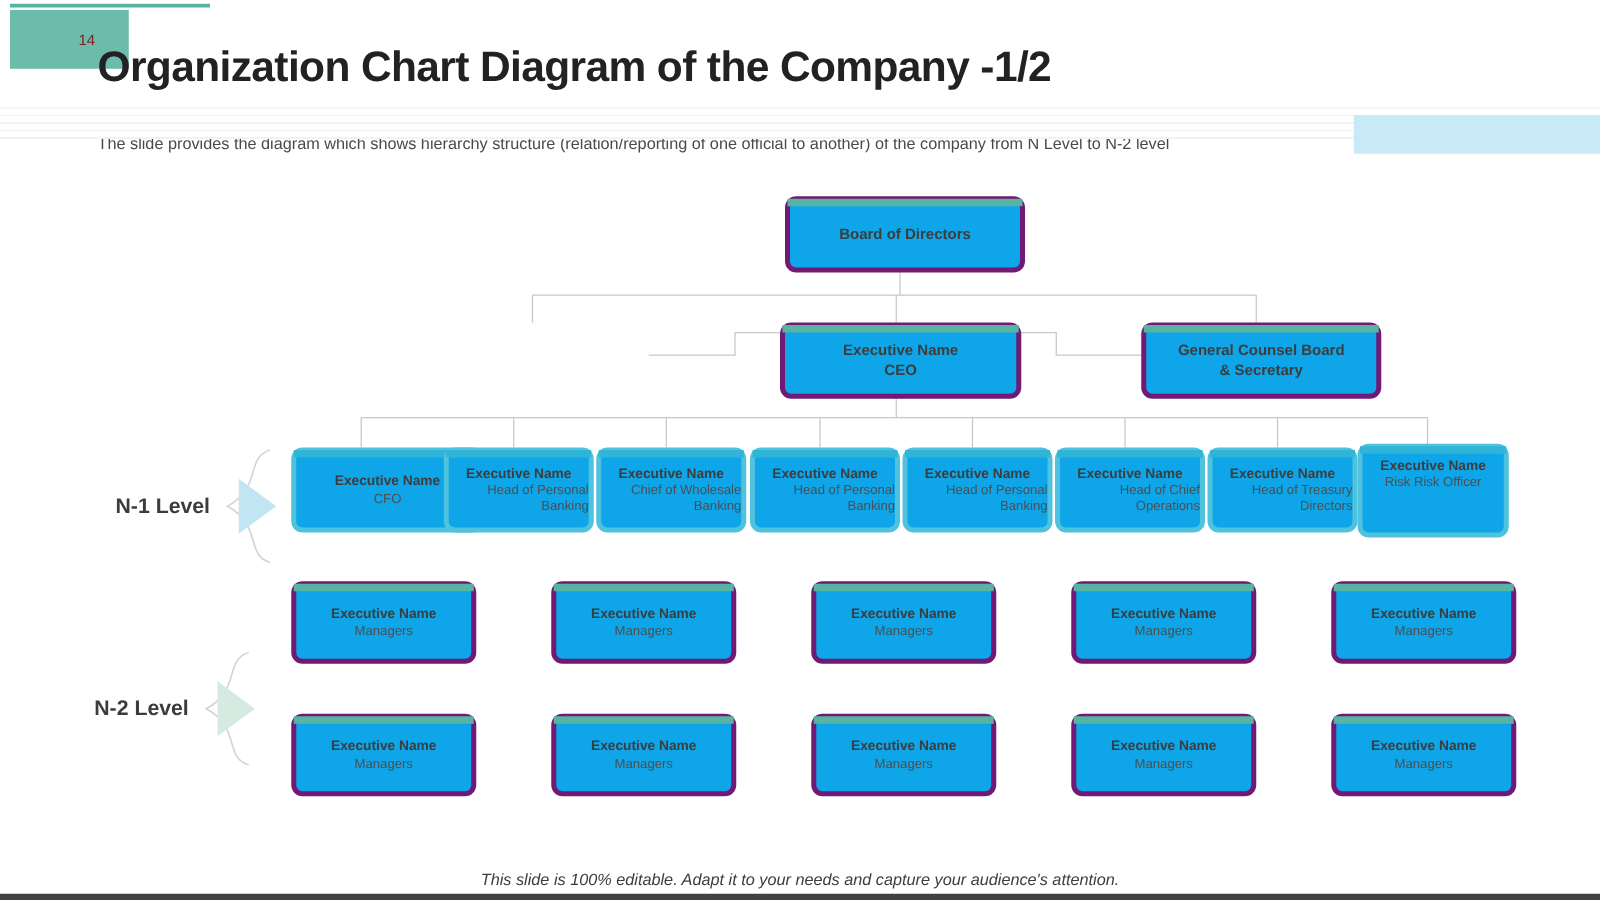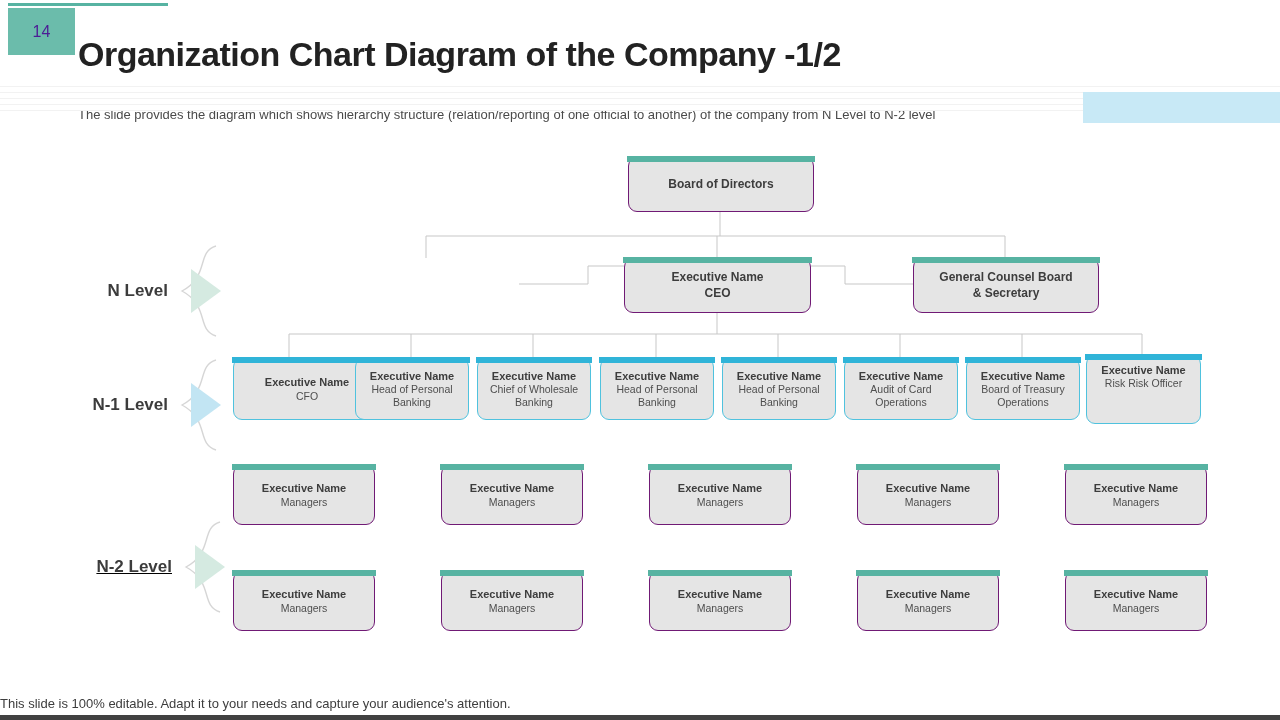--- a/index.html
+++ b/index.html
@@ -1,52 +1,52 @@
 <!DOCTYPE html>
 <html><head>
 <meta charset="utf-8">
 <style>
   html,body{margin:0;padding:0;background:#ffffff;font-family:"Liberation Sans",sans-serif;}
   .slide{position:relative;width:1280px;height:720px;background:#ffffff;overflow:hidden;}
 
   
   .accent-line{position:absolute;left:8px;top:3px;width:160px;height:3px;background:#57b3a2;}
   .slide-num{position:absolute;left:8px;top:8px;width:67px;height:47px;background:#6bbcab;
-             color:#4c1d95;font-size:16px;display:flex;align-items:center;justify-content:center;}
+             color:#7f1d1d;font-size:12px;display:flex;align-items:center;justify-content:center;padding-left:28px;}
   .title{position:absolute;left:78px;top:10px;width:1000px;font-size:34px;font-weight:bold;
          color:#222222;letter-spacing:-0.5px;white-space:nowrap;margin-top:25px;}
   .subtitle{position:absolute;left:78px;top:63px;width:980px;font-size:13px;color:#4a4a4a;margin-top:44px;}
   .stripes{position:absolute;left:0;top:86px;width:1280px;height:28px;
            background:repeating-linear-gradient(to bottom,#f2f2f2 0 1px,transparent 1px 6px);}
   .blue-box{position:absolute;left:1083px;top:92px;width:197px;height:31px;background:#c8e9f6;}
 
   
   .connectors{position:absolute;left:0;top:0;width:1280px;height:720px;pointer-events:none;}
   .connectors path{stroke:#c7c7c7;stroke-width:1;fill:none;}
 
   
-  .node{position:absolute;background:#e5e5e5;border:1px solid #701a75;border-radius:9px;
+  .node{position:absolute;background:#0ea5e9;border:4px solid #701a75;border-radius:9px;
         display:flex;flex-direction:column;align-items:center;justify-content:center;
-        text-align:center;font-size:12px;font-weight:bold;color:#3d3d3d;line-height:1.3;}
+        text-align:right;font-size:12px;font-weight:bold;color:#3d3d3d;line-height:1.3;}
   .node .bar{position:absolute;top:-2px;left:-2px;right:-2px;height:6px;background:#57b3a2;}
   .node.cyan{border-color:#4fc2de;}
   .node.cyan .bar{background:#30b4d8;}
   .node .name-sm{font-size:11px;}
   .node .role{font-weight:normal;font-size:10.5px;color:#4e4e4e;line-height:1.25;}
   .node.narrow{padding:0 17px;}
   .node.top-align{justify-content:flex-start;padding-top:7px;}
 
   
   .level-label{position:absolute;display:flex;align-items:center;}
   .level-label .txt{width:112px;text-align:right;font-size:17px;font-weight:bold;color:#3c3c3c;
                     margin-right:6px;white-space:nowrap;}
   .level-label svg{display:block;}
 
   
-  .footer{position:absolute;left:0;top:696px;width:1280px;font-size:13px;color:#3d3d3d;}
+  .footer{position:absolute;left:0;top:696px;width:1280px;text-align:center;font-size:13px;color:#3d3d3d;font-style:italic;}
   .bottom-bar{position:absolute;left:0;bottom:0;width:1280px;height:5px;background:#414141;}
 </style>
 </head>
 <body>
 
 <div class="slide">
 
   <div class="accent-line"></div>
   <div class="slide-num">14</div>
   <div class="title">Organization Chart Diagram of the Company -1/2</div>
@@ -67,35 +67,28 @@
     <path d="M289 334 V358"></path>
       <path d="M411 334 V358"></path>
       <path d="M533 334 V358"></path>
       <path d="M656 334 V358"></path>
     <path d="M778 334 V358"></path>
       <path d="M900 334 V358"></path>
       <path d="M1022 334 V358"></path>
       <path d="M1142 334 V358"></path>
   </svg>
 
-  <div class="level-label" style="left:56px;top:243px;height:96px;">
-    <span class="txt">N Level</span>
-    <svg width="50" height="96" viewBox="0 0 50 96">
-      <path d="M42 3 C 22 9, 36 33, 8 48 C 36 63, 22 87, 42 93" stroke="#d6d6d6" stroke-width="1.4" fill="none"></path>
-      <polygon points="17,26 17,70 47,48" fill="#d5eae1"></polygon>
-    </svg>
-  </div>
   <div class="level-label" style="left:56px;top:357px;height:96px;">
     <span class="txt">N-1 Level</span>
     <svg width="50" height="96" viewBox="0 0 50 96">
       <path d="M42 3 C 22 9, 36 33, 8 48 C 36 63, 22 87, 42 93" stroke="#d6d6d6" stroke-width="1.4" fill="none"></path>
       <polygon points="17,26 17,70 47,48" fill="#c2e5f3"></polygon>
     </svg>
   </div>
-  <div class="level-label" style="left:60px;top:519px;height:96px;text-decoration:underline;">
+  <div class="level-label" style="left:39px;top:519px;height:96px;">
     <span class="txt">N-2 Level</span>
     <svg width="50" height="96" viewBox="0 0 50 96">
       <path d="M42 3 C 22 9, 36 33, 8 48 C 36 63, 22 87, 42 93" stroke="#d6d6d6" stroke-width="1.4" fill="none"></path>
       <polygon points="17,26 17,70 47,48" fill="#d5eae1"></polygon>
     </svg>
   </div>
 
   <div class="node" style="left:628px;top:157px;width:184px;height:53px;">
     <span class="bar"></span>
     <span>Board of Directors</span>
@@ -133,26 +126,26 @@
     <span class="role">Head of Personal Banking</span>
   </div>
   <div class="node cyan" style="left:722px;top:358px;width:112px;height:60px;">
     <span class="bar"></span>
     <span class="name-sm">Executive Name</span>
     <span class="role">Head of Personal Banking</span>
   </div>
   <div class="node cyan" style="left:844px;top:358px;width:112px;height:60px;">
     <span class="bar"></span>
     <span class="name-sm">Executive Name</span>
-    <span class="role">Audit of Card Operations</span>
+    <span class="role">Head of Chief Operations</span>
   </div>
   <div class="node cyan" style="left:966px;top:358px;width:112px;height:60px;">
     <span class="bar"></span>
     <span class="name-sm">Executive Name</span>
-    <span class="role">Board of Treasury Operations</span>
+    <span class="role">Head of Treasury Directors</span>
   </div>
   <div class="node cyan top-align" style="left:1086px;top:355px;width:113px;height:60px;">
     <span class="bar"></span>
     <span class="name-sm">Executive Name</span>
     <span class="role">Risk Risk Officer</span>
   </div>
 
   <div class="node" style="left:233px;top:465px;width:140px;height:58px;">
     <span class="bar"></span>
     <span class="name-sm">Executive Name</span>

